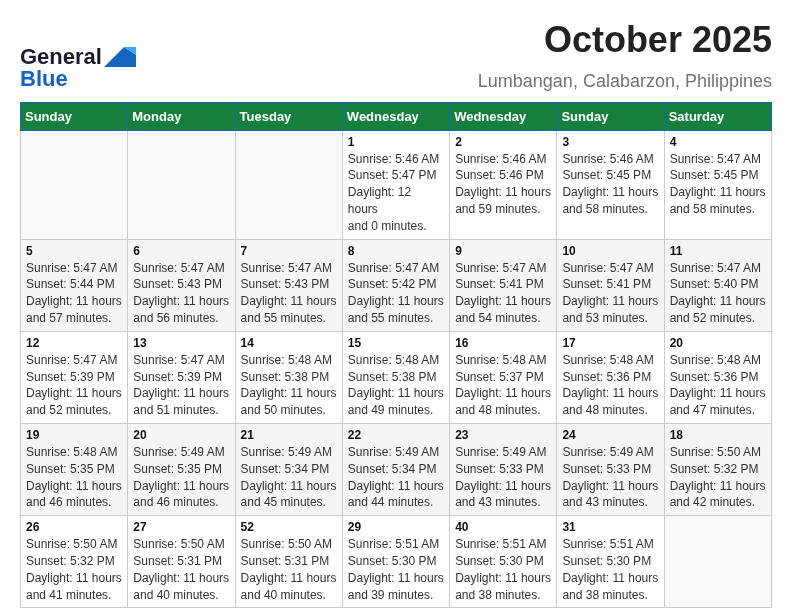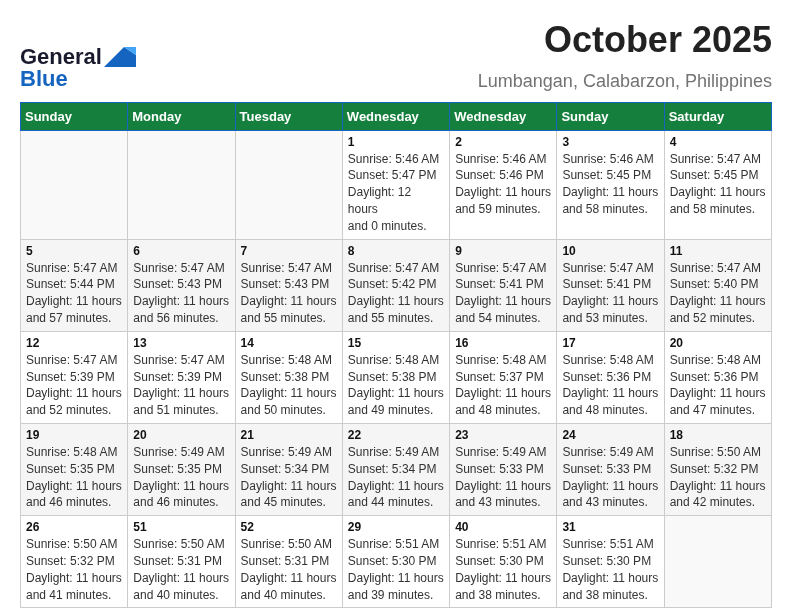--- a/index.html
+++ b/index.html
@@ -299,21 +299,21 @@
       </tr>
       <tr>
         <td>
           <div class="day-number">26</div>
           <div class="day-info" style="white-space: pre-line;">Sunrise: 5:50 AM
 Sunset: 5:32 PM
 Daylight: 11 hours
 and 41 minutes.</div>
         </td>
         <td>
-          <div class="day-number">51</div>
+          <div class="day-number">27</div>
           <div class="day-info" style="white-space: pre-line;">Sunrise: 5:50 AM
 Sunset: 5:31 PM
 Daylight: 11 hours
 and 40 minutes.</div>
         </td>
         <td>
           <div class="day-number">52</div>
           <div class="day-info" style="white-space: pre-line;">Sunrise: 5:50 AM
 Sunset: 5:31 PM
 Daylight: 11 hours

